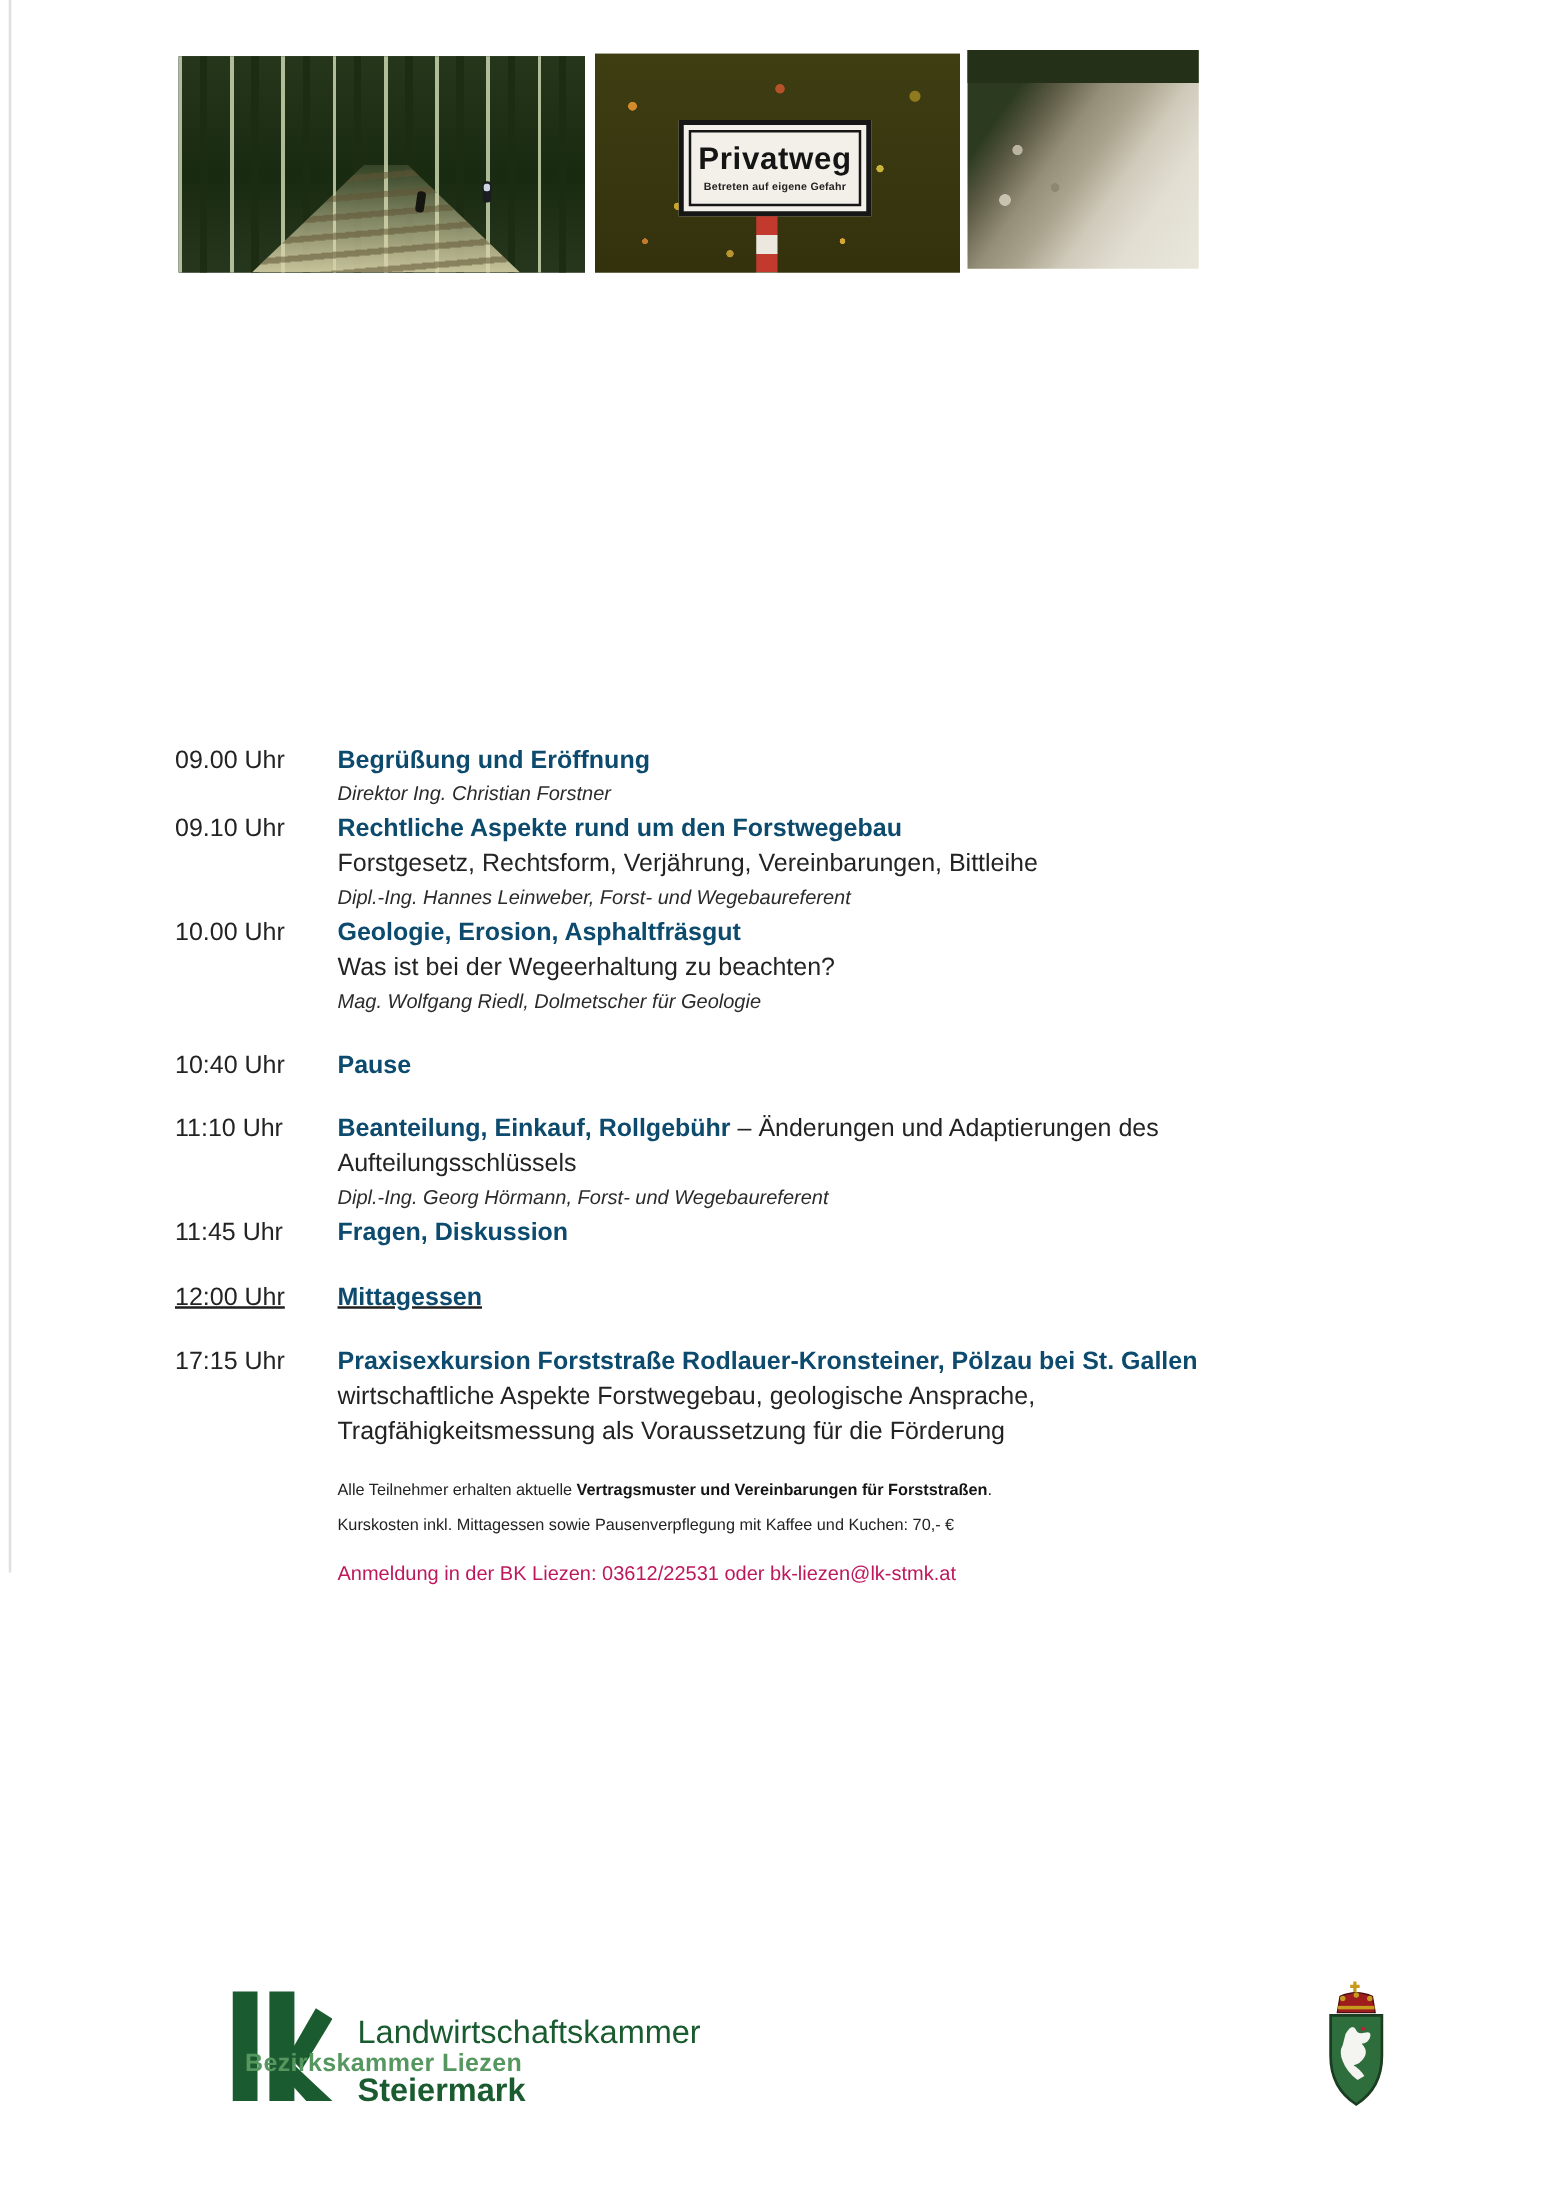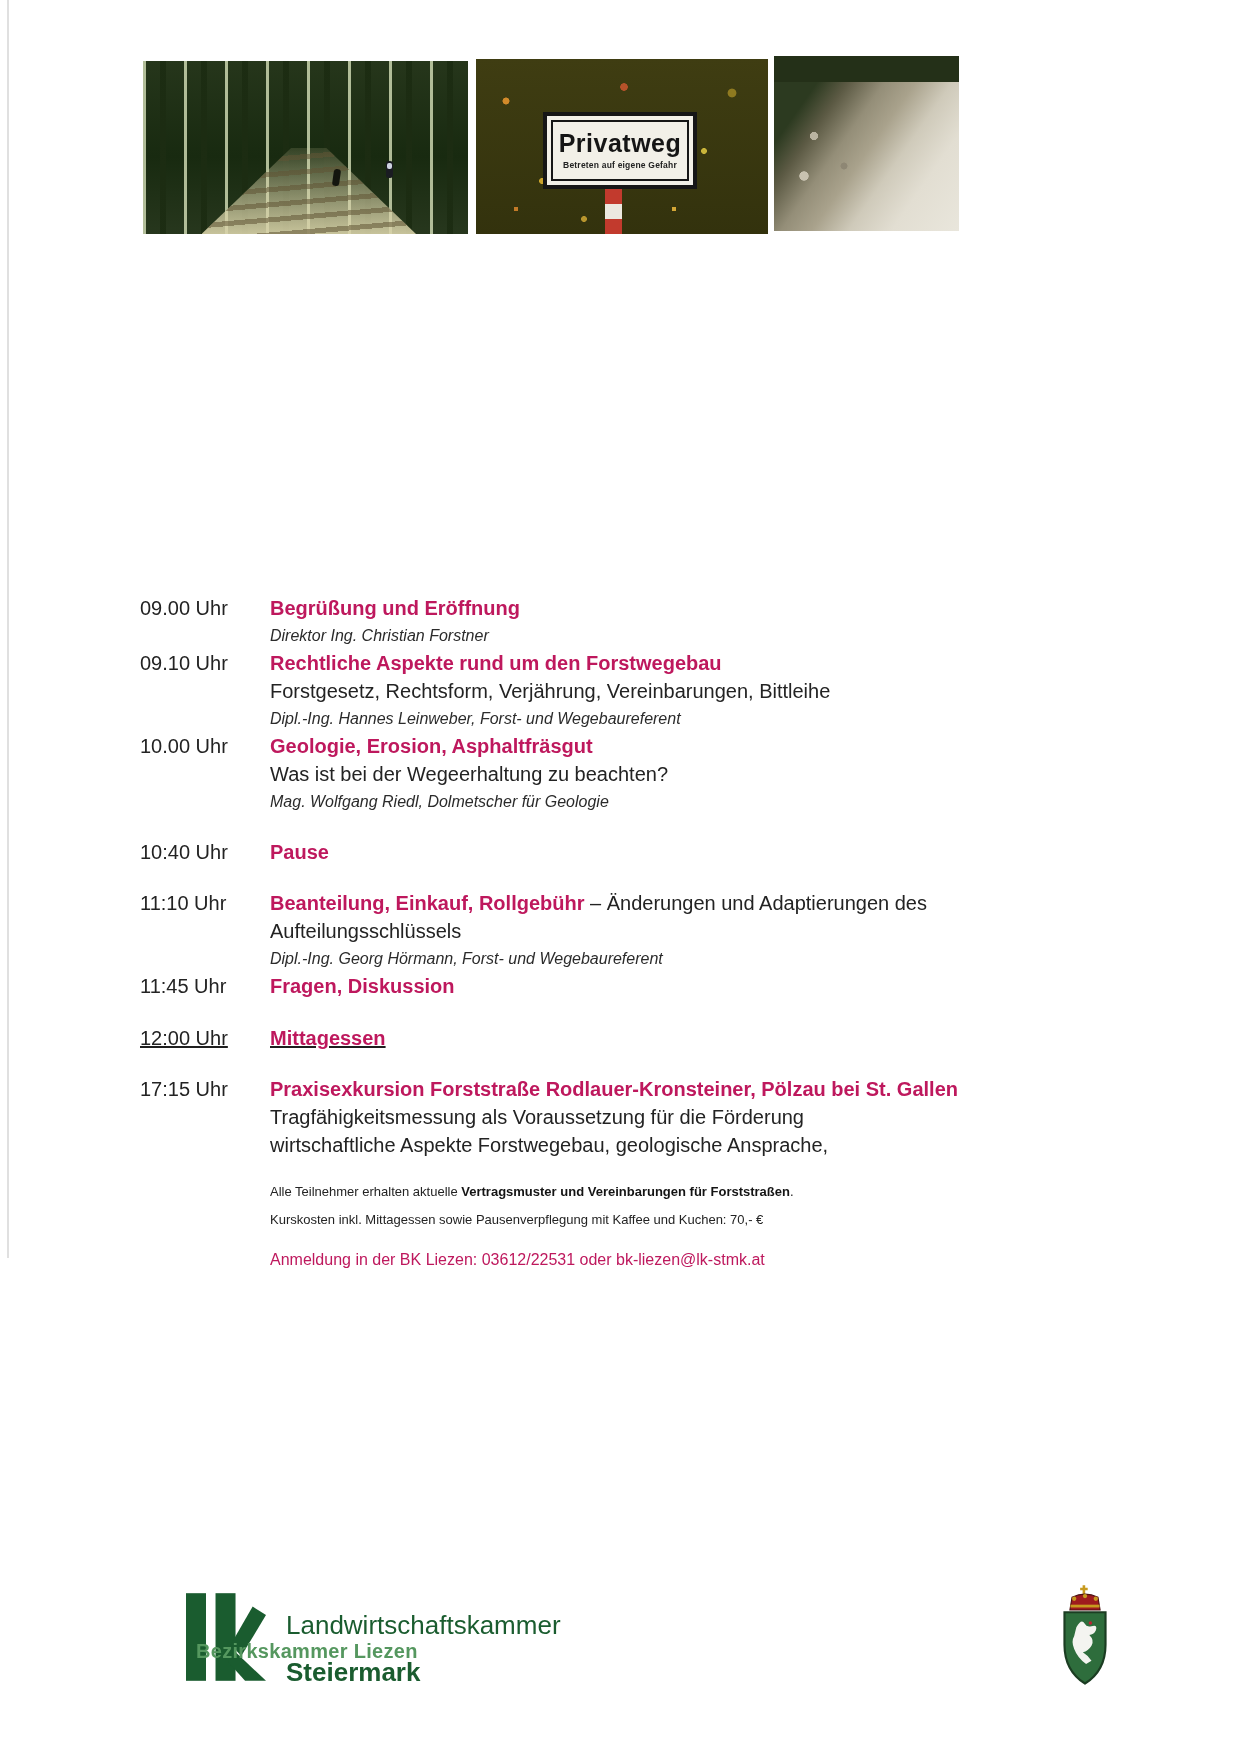--- a/index.html
+++ b/index.html
@@ -1,21 +1,21 @@
 <!DOCTYPE html>
 <html style="--lk-green: #1a5c2f; --district-green: #55975f;"><head>
 <meta charset="utf-8">
 <style>
   html,body{margin:0;padding:0;background:#ffffff;}
   .page{position:relative;width:1240px;height:1752px;background:#ffffff;overflow:hidden;
         font-family:"Liberation Sans",sans-serif;color:#1f1f1f;}
   .scan-line{position:absolute;left:7px;top:0;width:2px;height:1258px;background:#cfcfcf;opacity:.65;}
 
   
-  .photos{position:absolute;top:56px;left:143px;display:flex;}
+  .photos{position:absolute;top:40px;left:143px;display:flex;}
   .photo{position:relative;overflow:hidden;}
   .photo-forest{width:325px;height:173px;margin-top:5px;margin-right:8px;
     background-color:#16200f;
     background-image:
       repeating-linear-gradient(90deg, rgba(225,235,195,0.75) 0 3px, rgba(0,0,0,0) 3px 17px,
         rgba(28,44,18,0.95) 17px 23px, rgba(0,0,0,0) 23px 41px),
       linear-gradient(180deg,#26361b 0%,#182a10 55%,#27371d 100%);}
   .trail{position:absolute;bottom:0;left:18%;width:66%;height:50%;
     background:
       repeating-linear-gradient(175deg, rgba(96,84,52,0.55) 0 5px, rgba(0,0,0,0) 5px 15px),
@@ -62,21 +62,21 @@
   .h-seminar{font-size:24px;font-weight:bold;color:#191919;margin-top:36px;}
   .h-headline{font-size:28px;font-weight:bold;color:#141414;margin-top:22px;}
   .h-datetime{font-size:21px;font-weight:bold;color:#191919;margin-top:30px;}
   .h-location{font-size:22px;font-weight:400;color:#232323;margin-top:27px;}
 
   
   .schedule{position:absolute;top:594px;left:140px;width:950px;}
   .row{display:flex;}
   .row .time{width:130px;flex-shrink:0;font-size:20px;line-height:28px;color:#232323;}
   .row .content{width:800px;font-size:20px;line-height:28px;color:#232323;}
-  .line-bold{font-weight:bold;color:#be185d;white-space:nowrap;}
+  .line-bold{font-weight:bold;color:#0c4a6e;white-space:nowrap;}
   .line-reg{font-weight:400;}
   .speaker{font-style:italic;font-size:16px;line-height:27px;color:#2b2b2b;}
   .gap-lg{margin-top:23px;}
   .gap-md{margin-top:24px;text-decoration:underline;}
 
   
   .notes{position:absolute;top:1178px;left:270px;width:800px;font-size:13px;line-height:28px;color:#232323;}
   .notes .b{font-weight:bold;color:#141414;}
   .registration{position:absolute;top:1251px;left:270px;font-size:16px;color:#be185d;}
 
@@ -169,22 +169,22 @@
       <div class="time">12:00 Uhr</div>
       <div class="content">
         <div class="line-bold">Mittagessen</div>
       </div>
     </div>
 
     <div class="row gap-lg">
       <div class="time">17:15 Uhr</div>
       <div class="content">
         <div class="line-bold">Praxisexkursion Forststraße Rodlauer-Kronsteiner, Pölzau bei St. Gallen</div>
+        <div class="line-reg">wirtschaftliche Aspekte Forstwegebau, geologische Ansprache,</div>
         <div class="line-reg">Tragfähigkeitsmessung als Voraussetzung für die Förderung</div>
-        <div class="line-reg">wirtschaftliche Aspekte Forstwegebau, geologische Ansprache,</div>
       </div>
     </div>
 
   </div>
 
   <div class="notes">
     <div><span>Alle Teilnehmer erhalten aktuelle </span><span class="b">Vertragsmuster und Vereinbarungen für Forststraßen</span><span>.</span></div>
     <div>Kurskosten inkl. Mittagessen sowie Pausenverpflegung mit Kaffee und Kuchen: 70,- €</div>
   </div>
 

